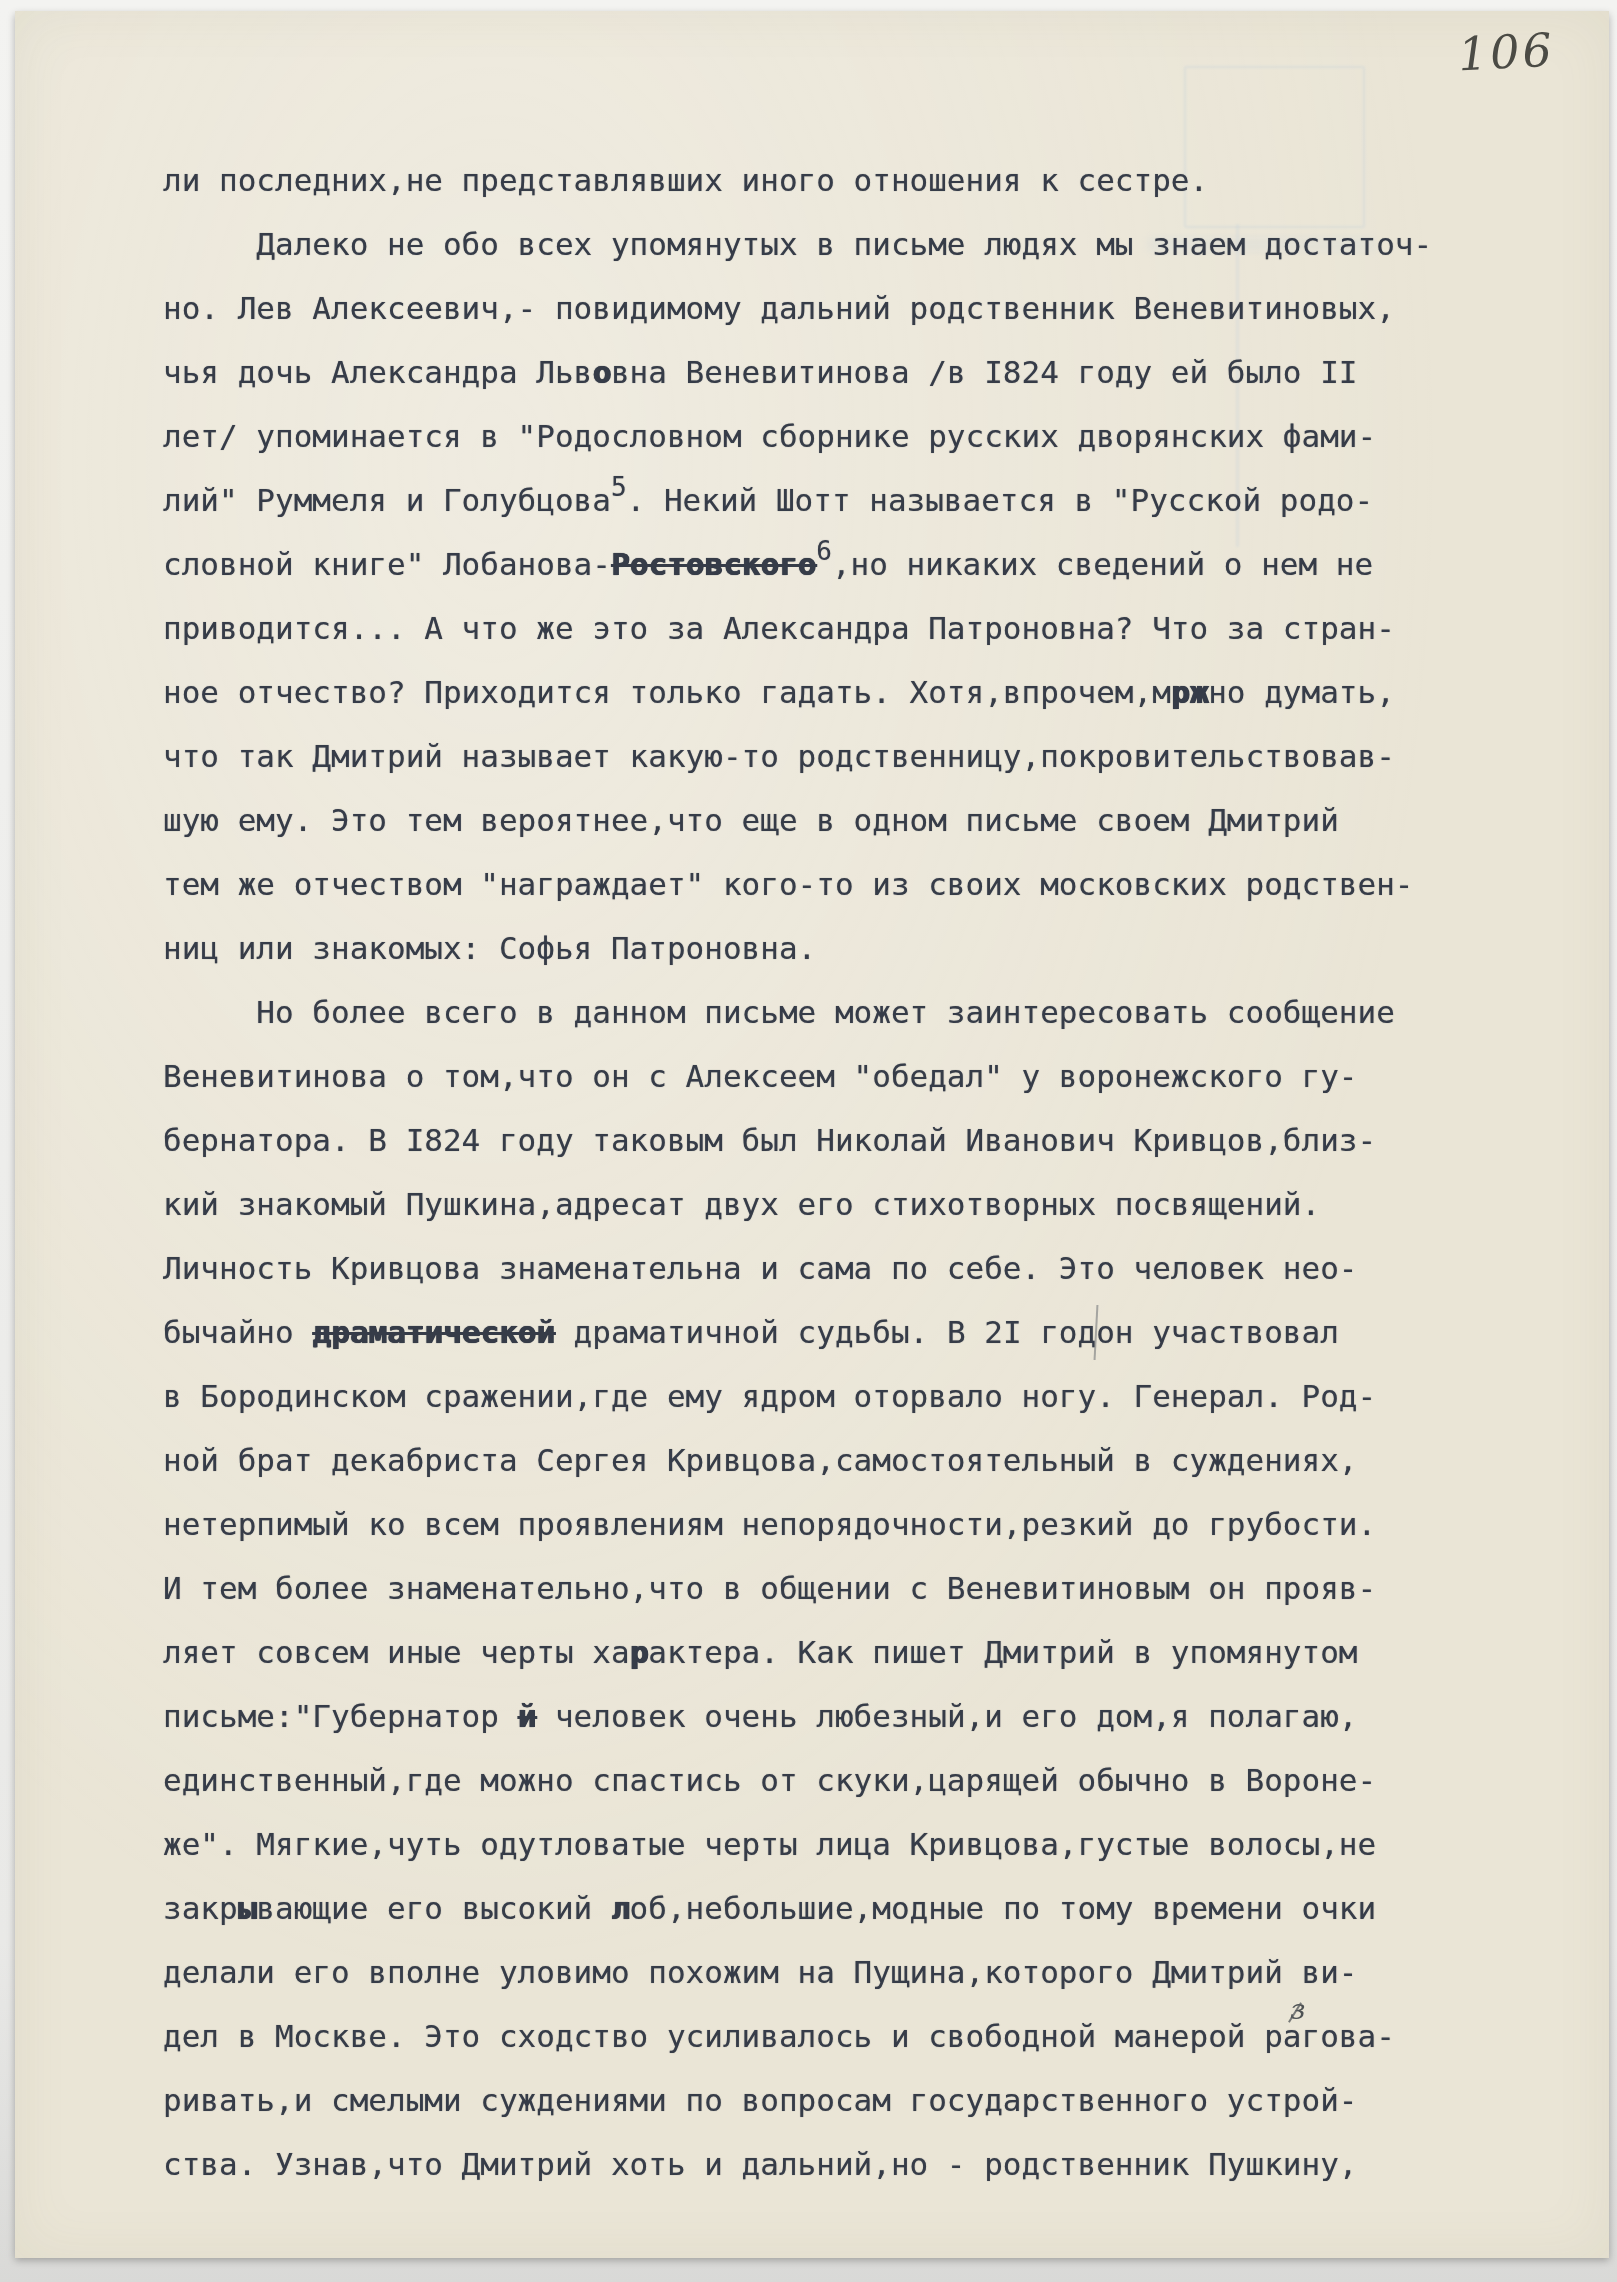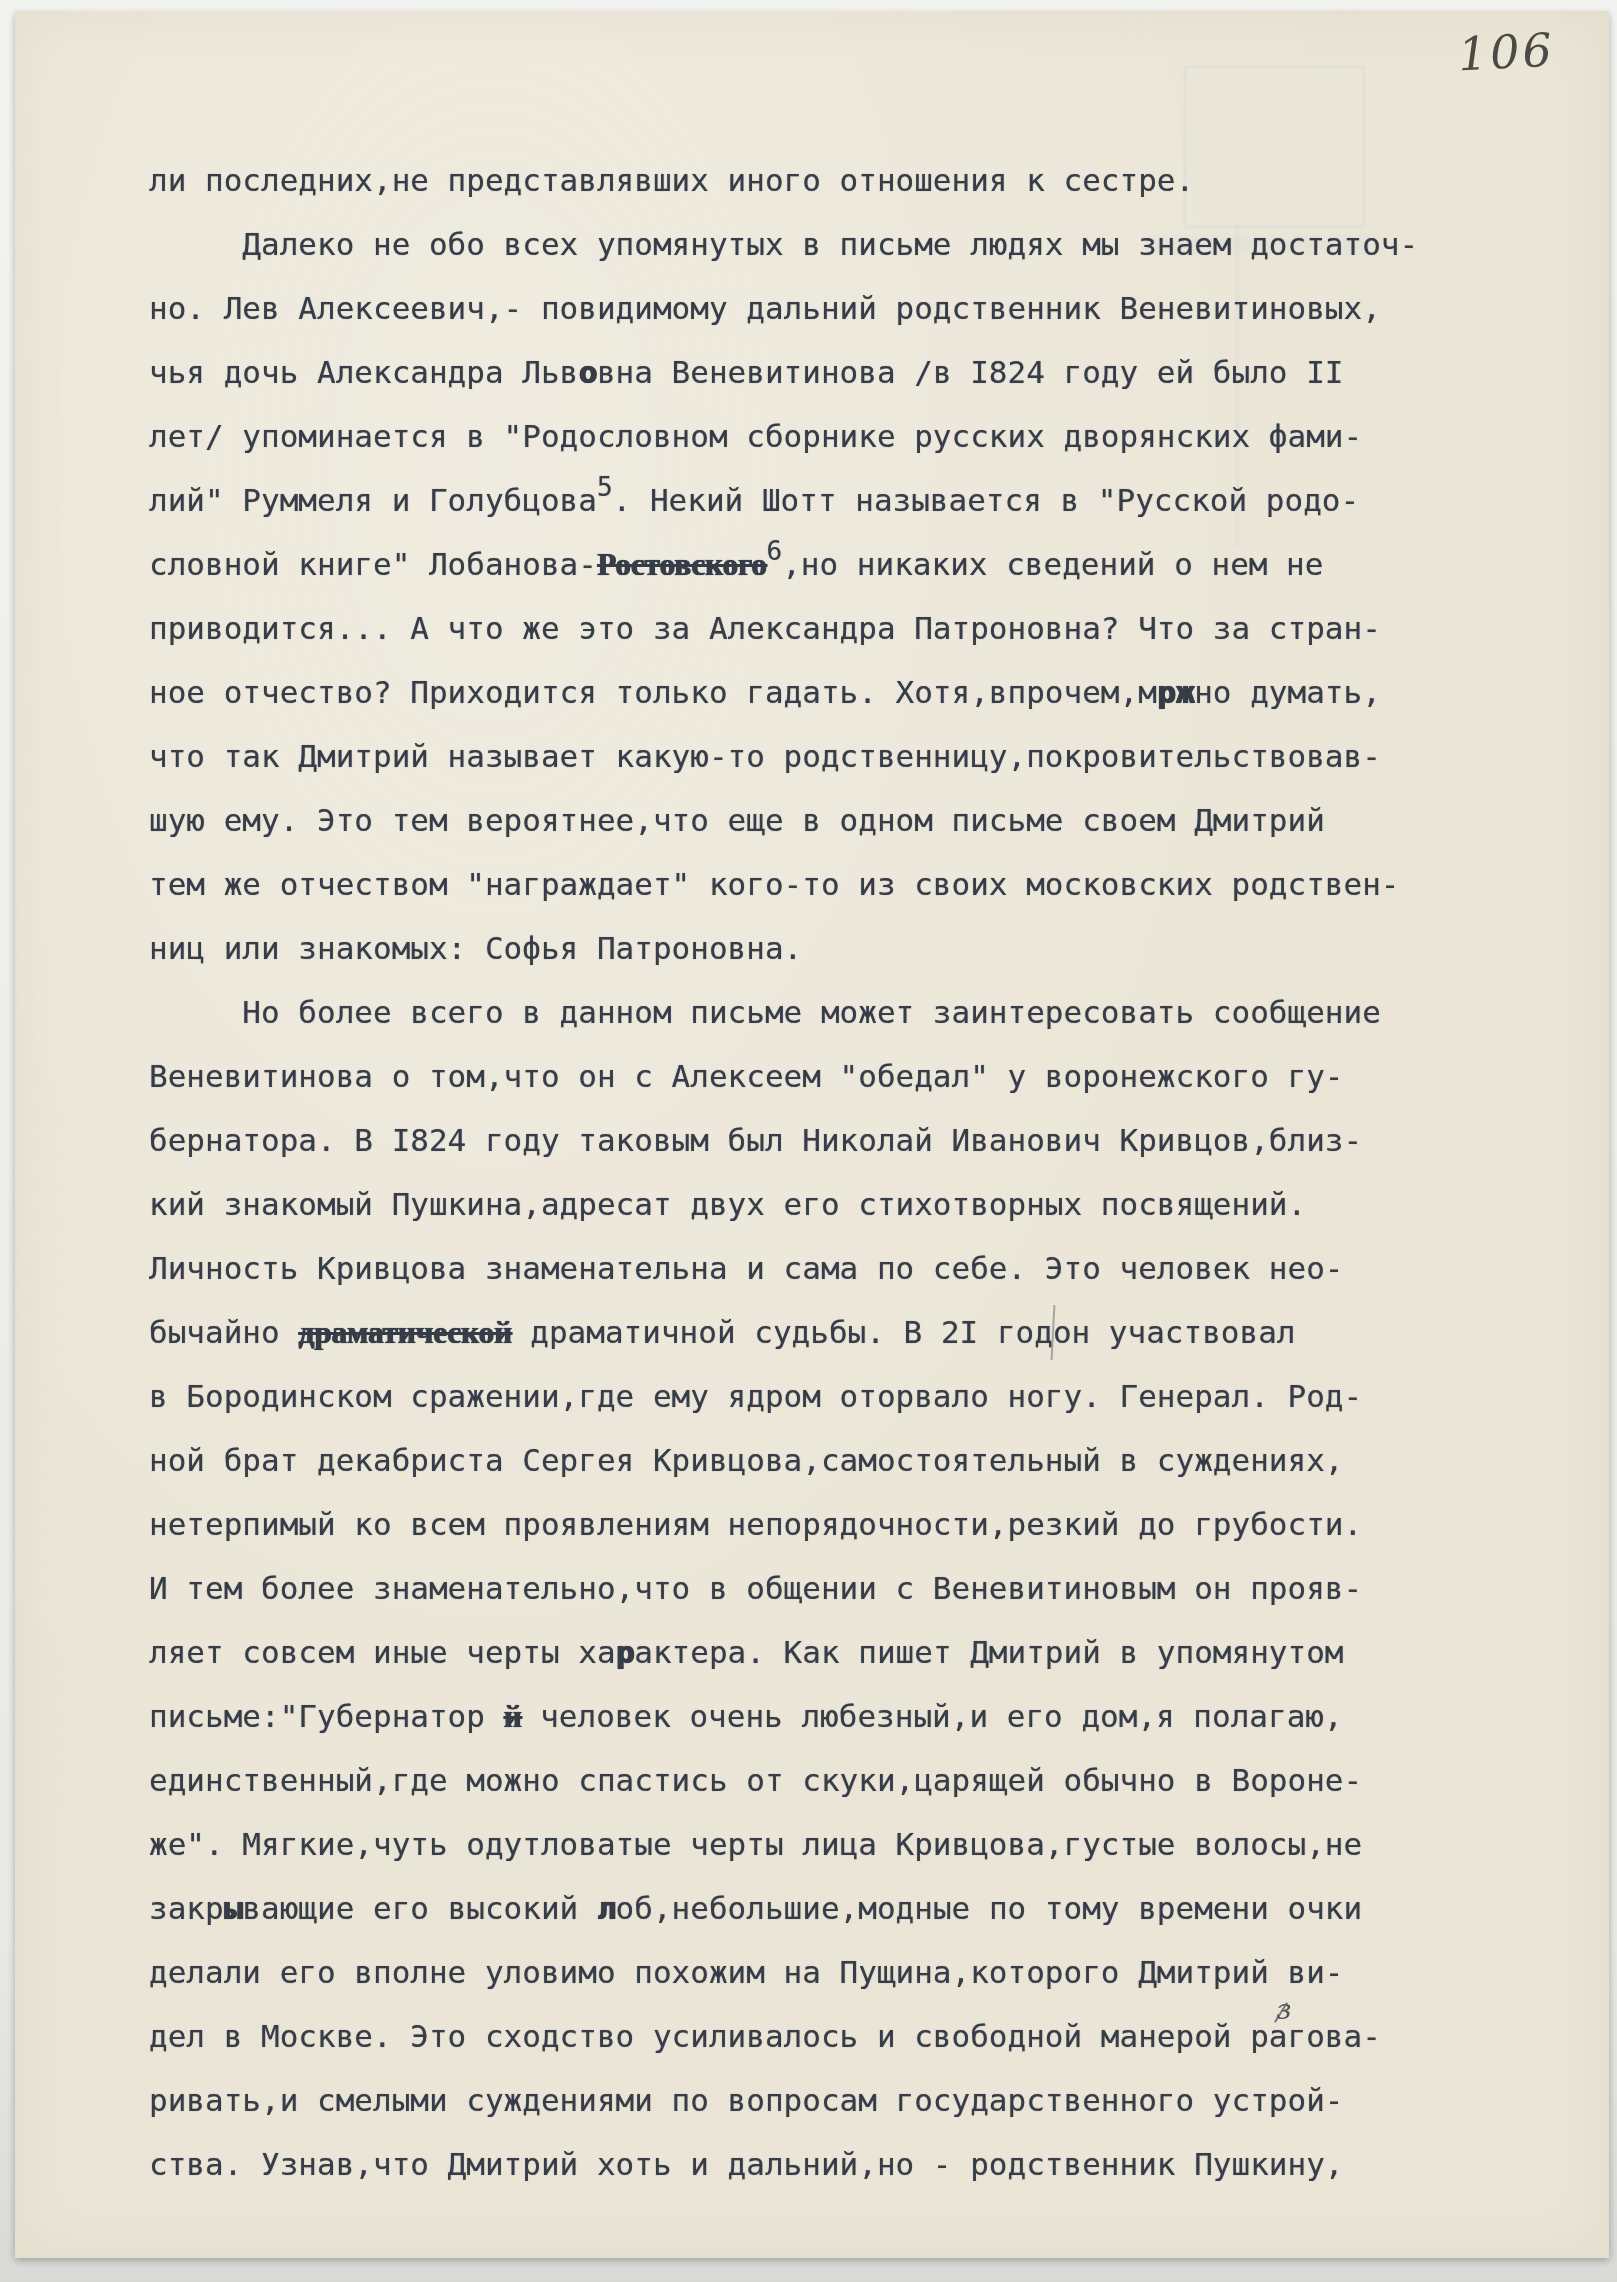--- a/index.html
+++ b/index.html
@@ -35,32 +35,31 @@
   }
   .stamp-line{
     position:absolute;left:1221px;top:213px;width:2.9px;height:323px;
     background:var(--stamp);opacity:.3;filter:blur(1px);
   }
   .stamp-smudge{
     position:absolute;left:1132px;top:226px;width:228px;height:15px;
     background:var(--stamp);opacity:.18;filter:blur(3.8px);
   }
   .typed{
-    position:absolute;left:134px;top:137px;width:1427px;
+    position:absolute;left:148px;top:137px;width:1427px;
     font-size:31px;line-height:64px;white-space:pre;
     color:var(--ink);
     text-shadow:0 0 1px rgba(54,60,72,.5);
   }
   .typed .line{height:64px;}
   .strike{
     font-weight:bold;
     text-decoration:line-through;
     text-decoration-thickness:2.9px;
     text-shadow:1px 0 0 currentColor,0 0 1px currentColor;
-    font-family:Liberation Serif, serif;
   }
   .over{
     font-weight:bold;
     text-shadow:1.4px 0 0 currentColor,0 0 1px currentColor;
   }
   .sup{
     display:inline-block;transform:translateY(-15px);font-size:26px;
   }
   .handsup{
     display:inline-block;width:0;overflow:visible;position:relative;

